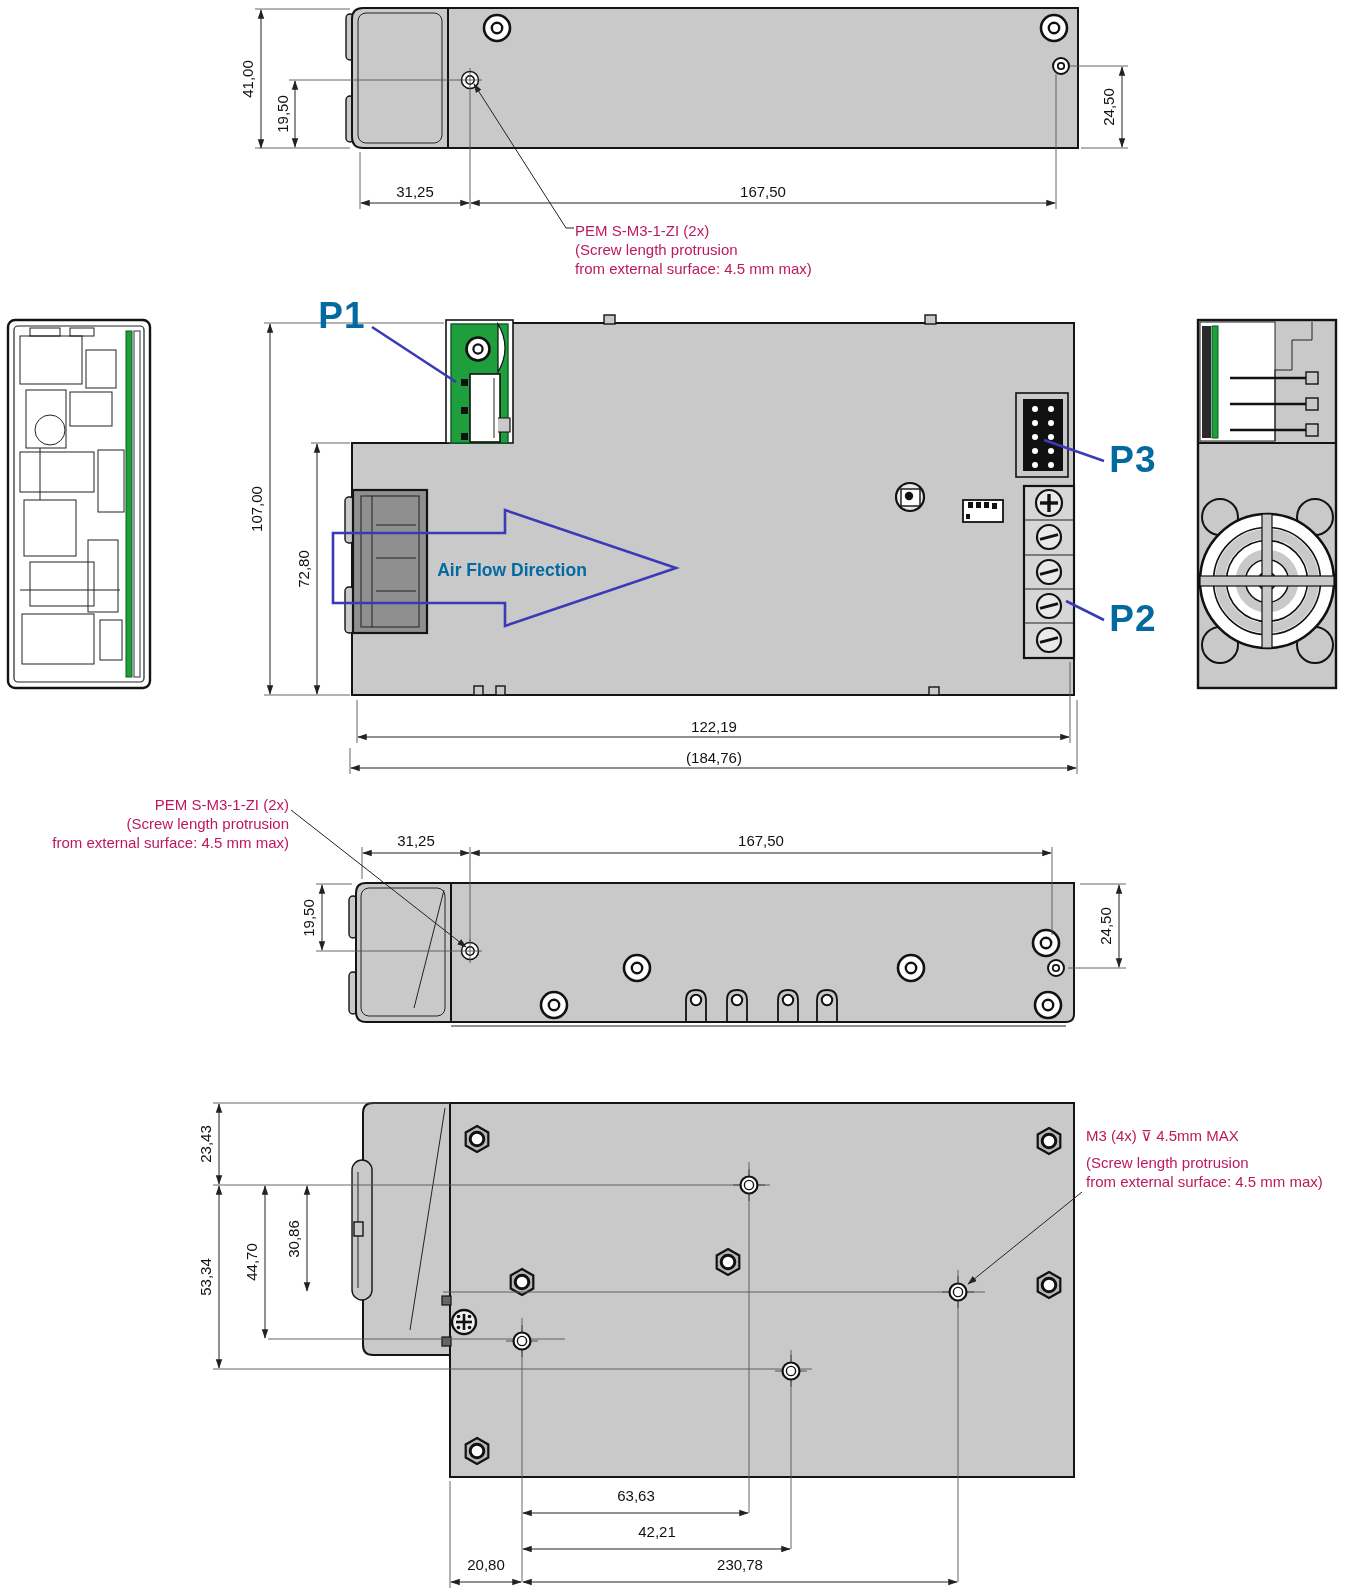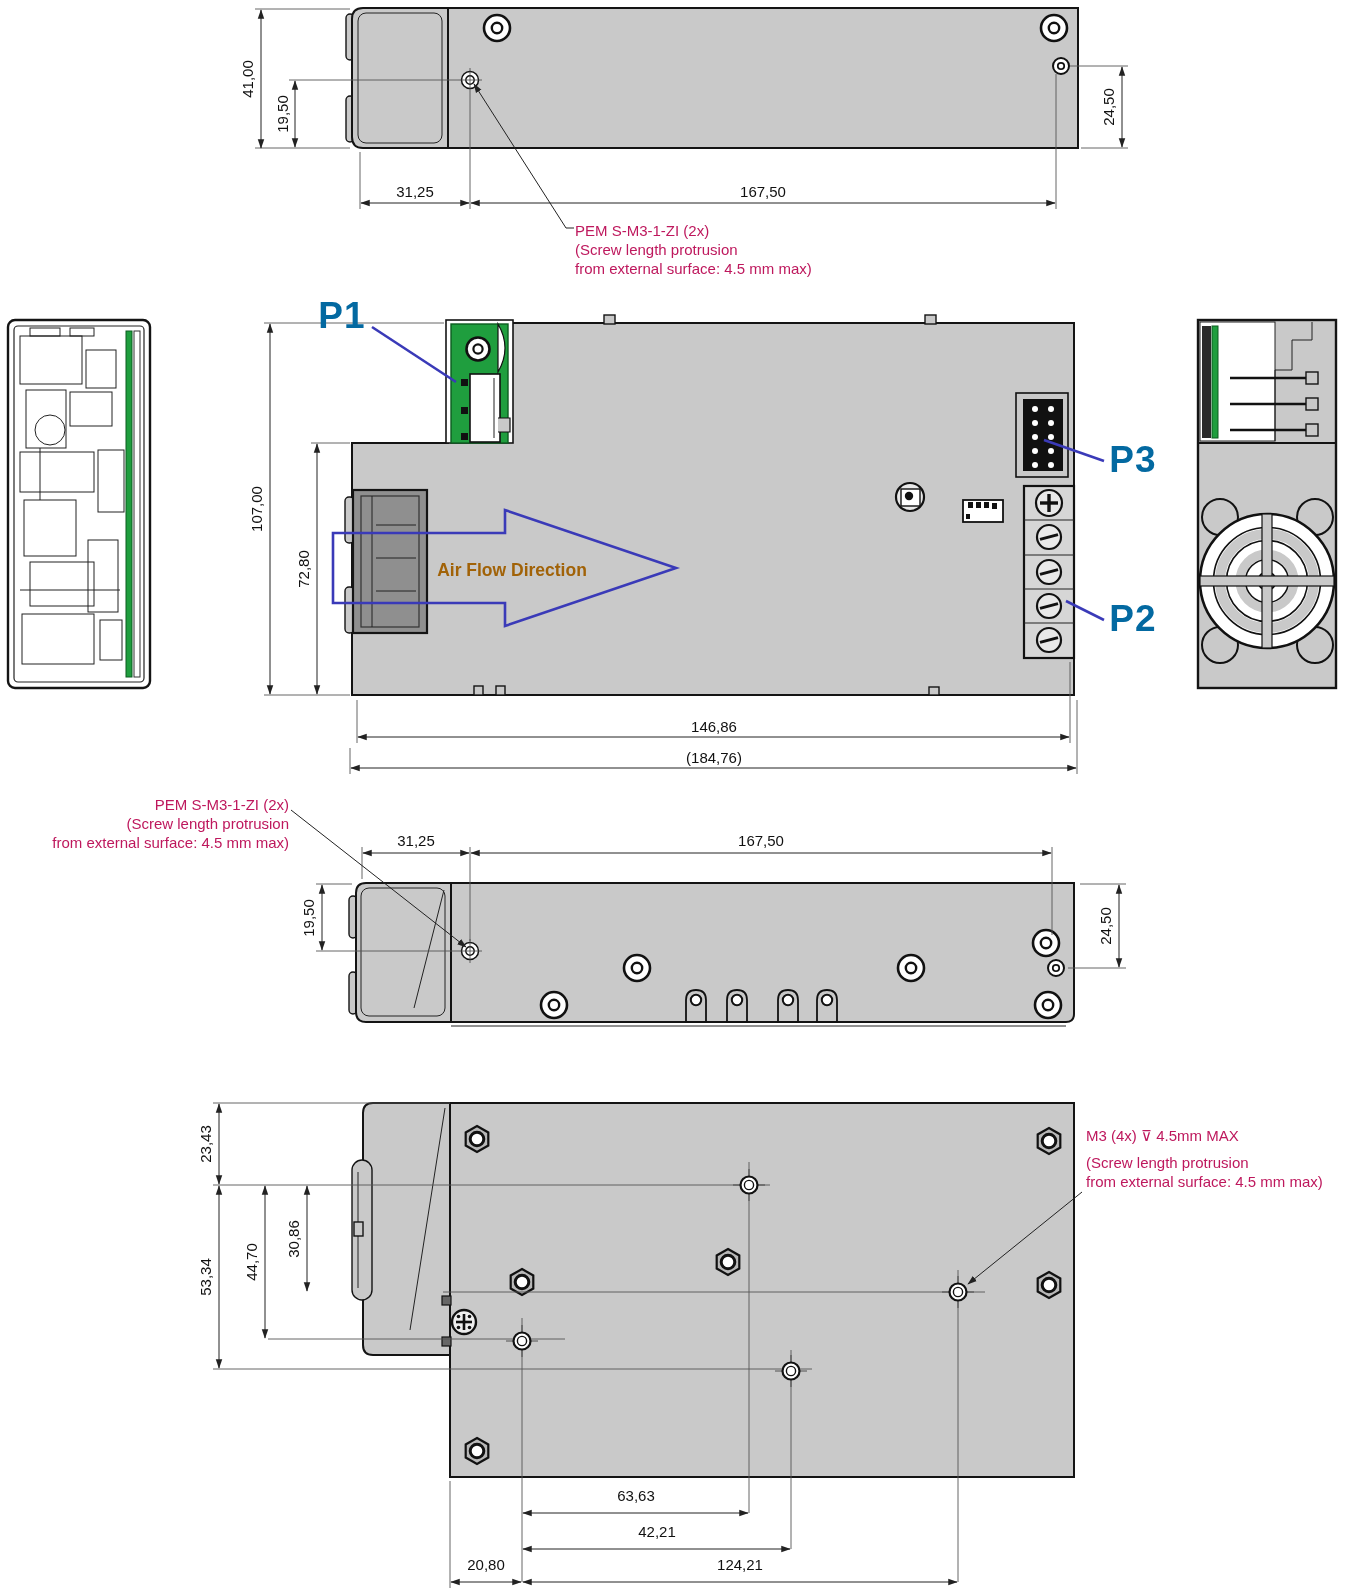--- a/index.html
+++ b/index.html
@@ -8,21 +8,21 @@
   #drawing{position:absolute;left:0;top:0;}
   .dim{position:absolute;font:15px "Liberation Sans",sans-serif;color:#111;
        transform:translate(-50%,-50%);white-space:nowrap;}
   .dim.v{transform:translate(-50%,-50%) rotate(-90deg);}
   .note{position:absolute;font:15px "Liberation Sans",sans-serif;color:#be185d;
         line-height:19px;white-space:nowrap;}
   .note.right{text-align:right;}
   .m3line2{margin-top:8px;}
   .plabel{position:absolute;font:bold 37px "Liberation Sans",sans-serif;color:#0369a1;
           transform:translate(-50%,-50%);letter-spacing:1px;}
-  .airlabel{position:absolute;font:bold 17.5px "Liberation Sans",sans-serif;color:#a16207;
+  .airlabel{position:absolute;font:bold 17.5px "Liberation Sans",sans-serif;color:#0369a1;
             transform:translate(-50%,-50%);white-space:nowrap;}
   
   .ol{fill:#c9c9c9;stroke:#141414;stroke-width:2;}
   .ol2{fill:#c9c9c9;stroke:#141414;stroke-width:1.4;}
   .wh{fill:#ffffff;stroke:#141414;stroke-width:1.6;}
   .thin{stroke:#222;stroke-width:1;fill:none;}
   .dimline{stroke:#222;stroke-width:1;fill:none;}
   .ext{stroke:#555;stroke-width:0.9;fill:none;}
   .cl{stroke:#555;stroke-width:0.9;fill:none;}
   .bluethin{stroke:#3a3ab8;fill:none;stroke-width:2.6;}
@@ -359,21 +359,21 @@
     <div>(Screw length protrusion</div>
     <div>from external surface: 4.5 mm max)</div>
   </div>
 
   <div class="plabel" style="left:342px;top:316px">P1</div>
   <div class="plabel" style="left:1133px;top:460px">P3</div>
   <div class="plabel" style="left:1133px;top:619px">P2</div>
   <div class="airlabel" style="left:512px;top:570px">Air Flow Direction</div>
   <div class="dim v" style="left:256px;top:509px">107,00</div>
   <div class="dim v" style="left:303px;top:569px">72,80</div>
-  <div class="dim" style="left:714px;top:726px">146,86</div>
+  <div class="dim" style="left:714px;top:726px">122,19</div>
   <div class="dim" style="left:714px;top:757px">(184,76)</div>
 
   <div class="note right" style="left:4px;top:795px;width:285px">
     <div>PEM S-M3-1-ZI (2x)</div>
     <div>(Screw length protrusion</div>
     <div>from external surface: 4.5 mm max)</div>
   </div>
 
   <div class="dim" style="left:416px;top:840px">31,25</div>
   <div class="dim" style="left:761px;top:840px">167,50</div>
@@ -386,15 +386,15 @@
     <div>from external surface: 4.5 mm max)</div>
   </div>
 
   <div class="dim v" style="left:205px;top:1144px">23,43</div>
   <div class="dim v" style="left:205px;top:1277px">53,34</div>
   <div class="dim v" style="left:251px;top:1262px">44,70</div>
   <div class="dim v" style="left:293px;top:1239px">30,86</div>
   <div class="dim" style="left:636px;top:1495px">63,63</div>
   <div class="dim" style="left:657px;top:1531px">42,21</div>
   <div class="dim" style="left:486px;top:1564px">20,80</div>
-  <div class="dim" style="left:740px;top:1564px">124,21</div>
+  <div class="dim" style="left:740px;top:1564px">230,78</div>
 
 </div>
 
 </body></html>

